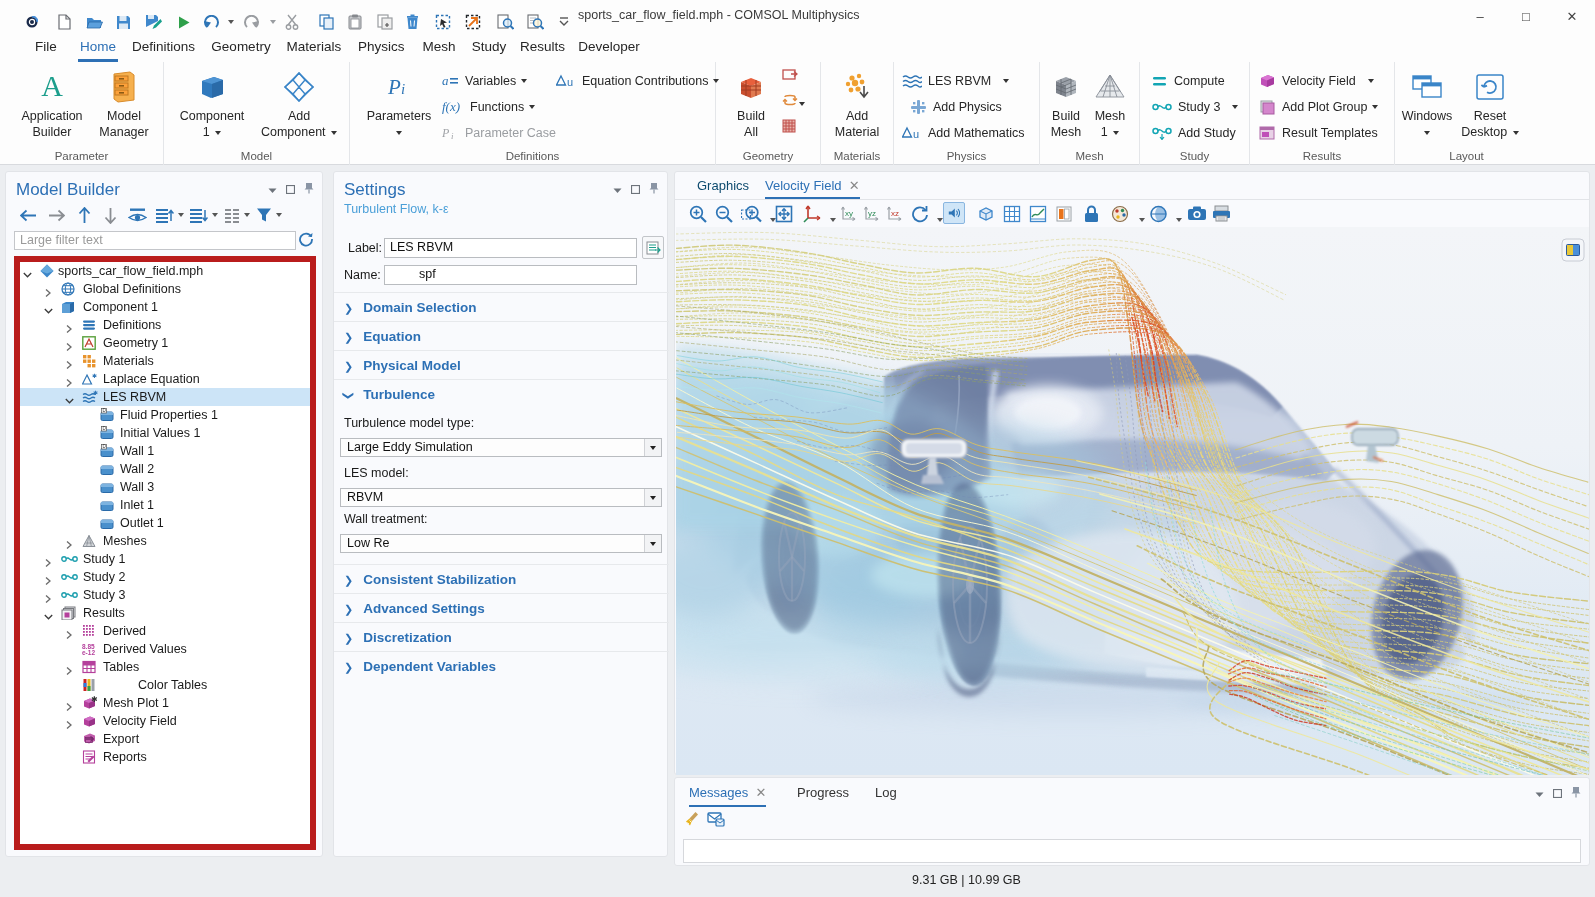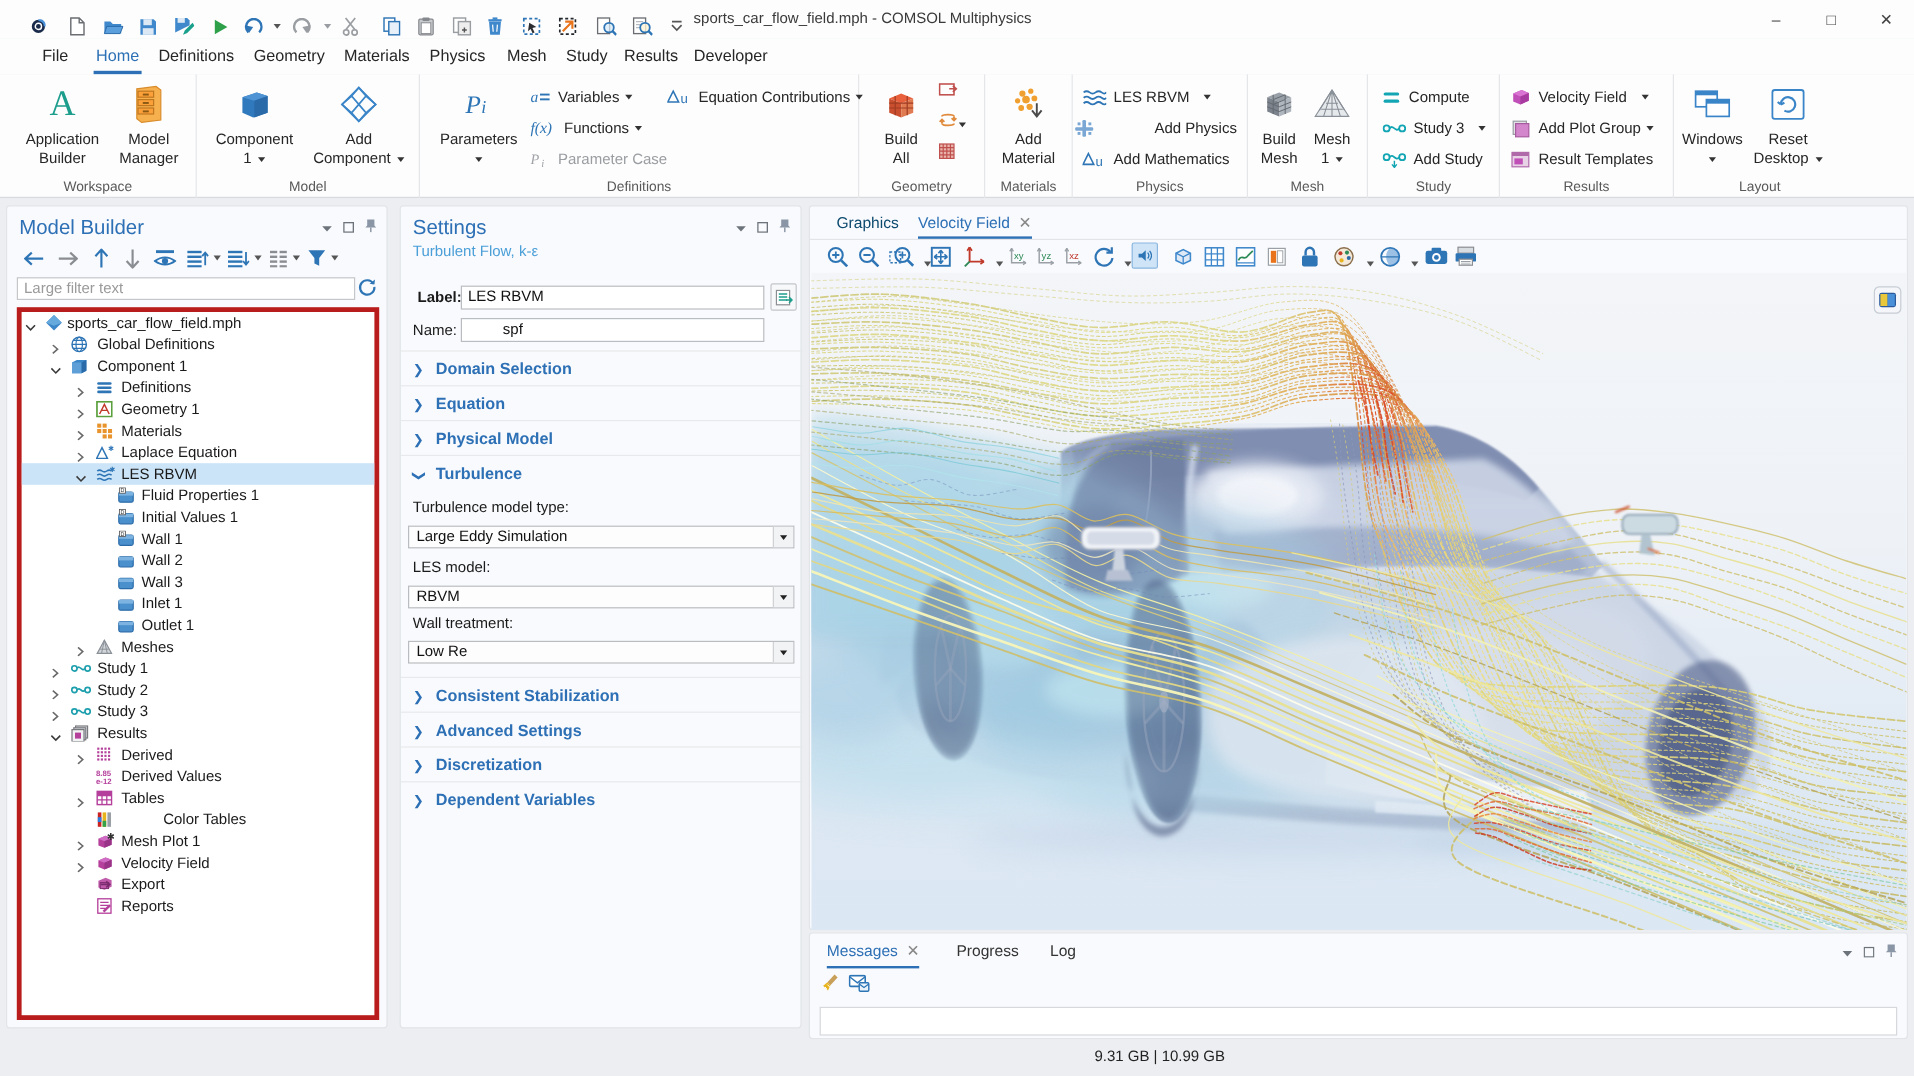--- a/index.html
+++ b/index.html
@@ -24,21 +24,21 @@
 .caret { display:inline-block; width:0; height:0; border-left:3.5px solid transparent; border-right:3.5px solid transparent; border-top:4px solid #333; margin-left:5px; vertical-align:middle; }
 .panel { position:absolute; background:#f9fafd; border:1px solid #e2e4e8; border-radius:3px; }
 
 #mb { left:5px; top:171px; width:318px; height:686px; }
 .phead { color:#2d70b5; font-size:17px; padding:8px 0 0 10px; }
 .psub { color:#4a9fd8; font-size:12.5px; padding:2px 0 0 10px; }
 .pctrl { position:absolute; top:10px; right:8px; color:#8a8a8a; display:flex; gap:9px; align-items:center; }
 #mb .toolbar { position:absolute; left:10px; top:34px; height:20px; }
 #mbtools > div, #qaticons > div { display:flex; align-items:center; height:18px; }
 #mb .filter { position:absolute; left:8px; top:59px; width:282px; height:19px; background:#fff; border:1px solid #c4c6ca; font-size:12.5px; color:#9a9a9a; line-height:17px; padding-left:5px; }
-#mb .tree { position:absolute; left:8px; top:84px; width:302px; height:594px; background:#fff; border:4px solid #b91c1c; overflow:hidden; }
+#mb .tree { position:absolute; left:8px; top:84px; width:302px; height:594px; background:#fff; border:6px solid #b91c1c; overflow:hidden; }
 .trow { position:relative; height:18px; line-height:18px; font-size:12.5px; color:#1a1a1a; white-space:nowrap; }
 .trow.sel { background:#cce4f7; }
 .chev { position:absolute; top:4px; width:10px; height:10px; }
 .ticon { position:absolute; top:2px; width:14px; height:14px; }
 .tlabel { position:absolute; top:0; }
 
 #st { left:333px; top:171px; width:335px; height:686px; }
 .input { background:#fff; border:1px solid #b9bcc0; font-size:12.5px; color:#111; padding-left:5px; line-height:17px; }
 .sechead { position:absolute; left:0; width:335px; height:29px; border-top:1px solid #e7e9ec; color:#2d70b5; font-size:13.5px; font-weight:700; line-height:29px; }
 .sechead .sc { display:inline-block; margin:0 10px 0 10px; color:#2d70b5; font-size:11px; font-weight:400; }
@@ -207,21 +207,21 @@
   <div class="menu" style="left:286px;width:56px;">Materials</div>
   <div class="menu" style="left:358px;width:46px;">Physics</div>
   <div class="menu" style="left:420px;width:38px;">Mesh</div>
   <div class="menu" style="left:470px;width:38px;">Study</div>
   <div class="menu" style="left:520px;width:44px;">Results</div>
   <div class="menu" style="left:578px;width:62px;">Developer</div>
 </div>
 
 <div class="ribbon" id="ribbon">
     <div class="rgroup" style="left:0px;width:164px;">
-      <div class="rlabel">Workspace</div>
+      <div class="rlabel">Parameter</div>
       <div class="bigbtn" style="left:-8px;width:120px;"><div class="ic">
           <svg width="34" height="34" viewBox="0 0 34 34">
             <text x="17" y="26" font-size="30" font-family="Liberation Serif" fill="#1d9e8c" text-anchor="middle">A</text>
           </svg>
         </div>Application<br>Builder</div>
       <div class="bigbtn" style="left:84px;width:80px;"><div class="ic">
           <svg width="28" height="32" viewBox="0 0 28 32">
 <path d="M4 3 L20 1 L24 4 L24 29 L8 31 L4 28 Z" fill="#f6b04e" stroke="#d98c2b" stroke-width="1"></path>
 <rect x="5" y="5" width="13" height="5" fill="#fca13a" stroke="#c07820"></rect>
             <rect x="5" y="12" width="13" height="5" fill="#fca13a" stroke="#c07820"></rect>
@@ -341,21 +341,21 @@
         <svg width="20" height="15" viewBox="0 0 20 15">
           <g stroke="#2e75b6" stroke-width="1.5" fill="none">
             <path d="M1 3 Q3.5 1 6 3 T11 3 T16 3 T20 3"></path>
             <path d="M1 7.5 Q3.5 5.5 6 7.5 T11 7.5 T16 7.5 T20 7.5"></path>
             <path d="M1 12 Q3.5 10 6 12 T11 12 T16 12 T20 12"></path>
           </g>
         </svg>
         <span>LES RBVM &nbsp;</span>
         <span class="caret"></span>
       </div>
-      <div class="srow" style="left:1px;top:34px;gap:44px;">
+      <div class="srow" style="left:16px;top:34px;">
         <svg width="17" height="16" viewBox="0 0 17 16">
           <g fill="#7aa7d4">
             <rect x="7" y="1" width="3" height="14" rx="1"></rect>
             <rect x="1" y="7" width="15" height="3" rx="1"></rect>
             <rect x="3" y="3" width="2.4" height="2.4"></rect>
             <rect x="12" y="3" width="2.4" height="2.4"></rect>
             <rect x="3" y="11" width="2.4" height="2.4"></rect>
             <rect x="12" y="11" width="2.4" height="2.4"></rect>
           </g>
         </svg>
@@ -879,21 +879,21 @@
           <path d="M0.5 0.5 L4.5 5 L8.5 0.5" fill="#6d737b" stroke="none"></path>
         </svg></span>
       <span><svg width="9" height="9" viewBox="0 0 9 9">
           <rect x="0.5" y="0.5" width="8" height="8" fill="none" stroke="#6d737b" stroke-width="1.2"></rect>
         </svg></span>
       <span><svg width="10" height="12" viewBox="0 0 10 12">
           <path d="M2 1 L8 1 L8 6 L9.5 7.5 L0.5 7.5 L2 6 Z" fill="#8a95a5"></path>
           <rect x="4.4" y="7.5" width="1.2" height="4" fill="#8a95a5"></rect>
         </svg></span>
     </div>
-  <div class="flabel" style="left:14px;top:69px;font-weight:bold;">Label:</div>
+  <div class="flabel" style="left:14px;top:69px;">Label:</div>
   <div class="input" style="position:absolute;left:50px;top:66px;width:253px;height:20px;">LES RBVM</div>
   <div style="position:absolute;left:308px;top:64px;width:22px;height:23px;background:#f7f8fa;border:1px solid #c2c5c9;border-radius:2px;display:flex;align-items:center;justify-content:center;">
       <svg width="15" height="14" viewBox="0 0 15 14">
         <rect x="1" y="1" width="11" height="12" fill="#fff" stroke="#8a8d92"></rect>
         <path d="M3 4 L10 4 M3 6.5 L10 6.5 M3 9 L10 9" stroke="#1d9e8c" stroke-width="1.2"></path>
         <path d="M9 9 L14 9 M11.5 6.5 L14 9 L11.5 11.5" stroke="#1d9e8c" stroke-width="1.2" fill="none"></path>
       </svg>
     </div>
 <div class="flabel" style="left:10px;top:96px;">Name:</div>
   <div class="input" style="position:absolute;left:50px;top:93px;width:253px;height:20px;padding-left:34px;">spf</div>

